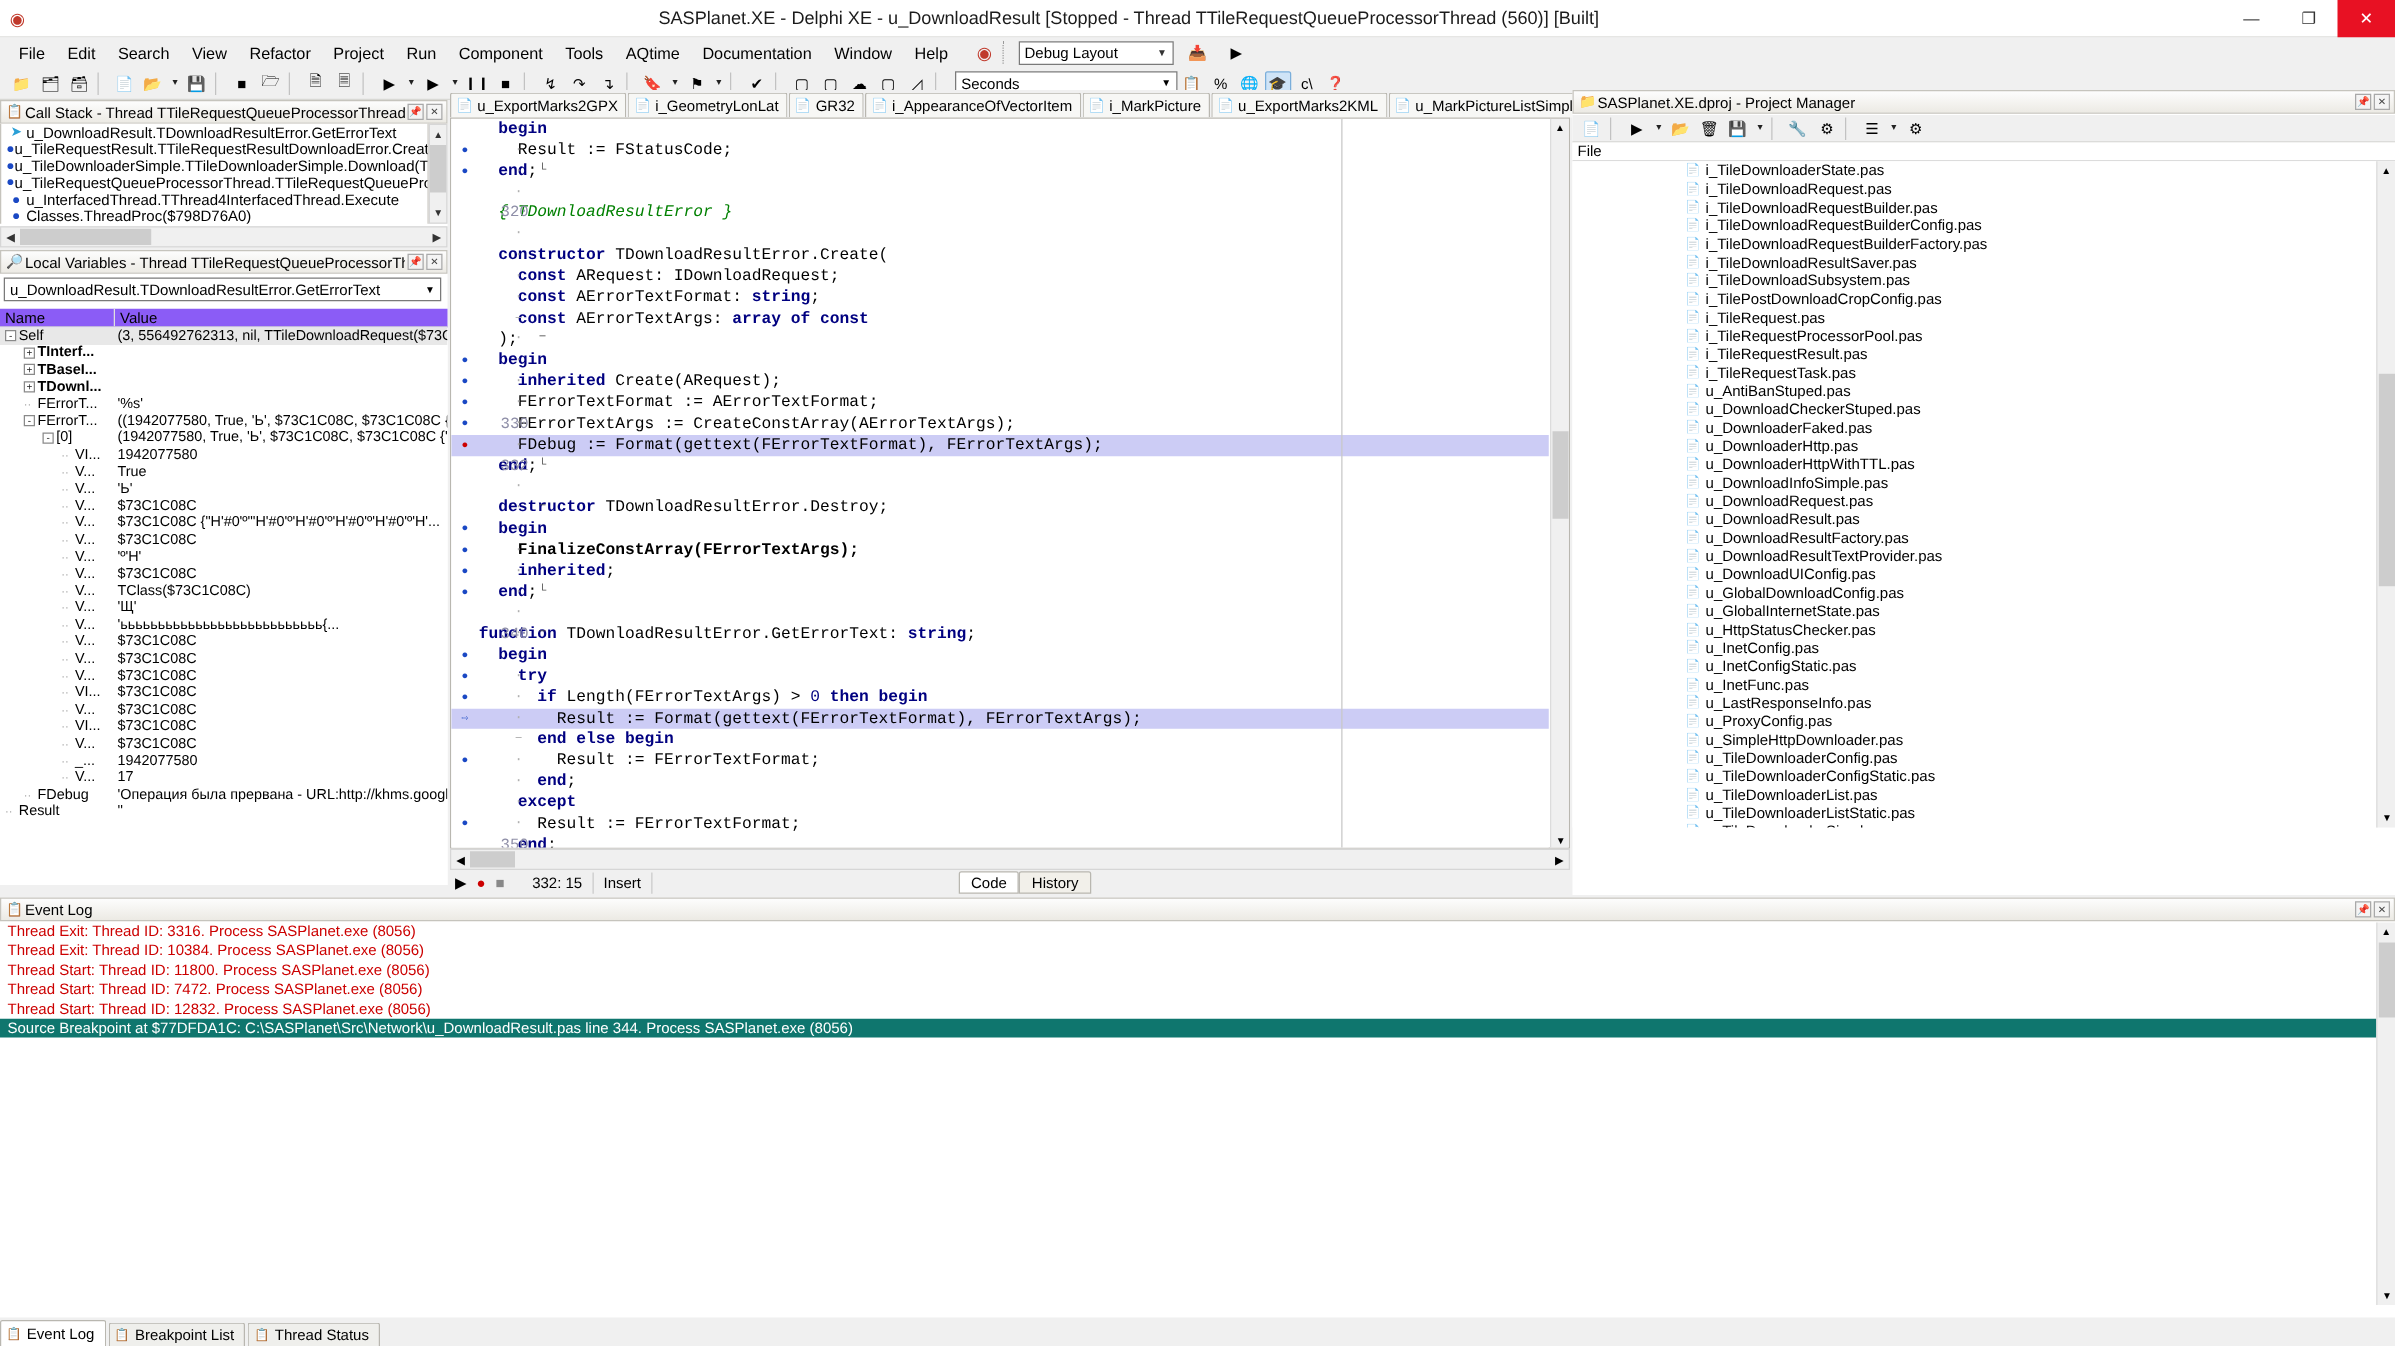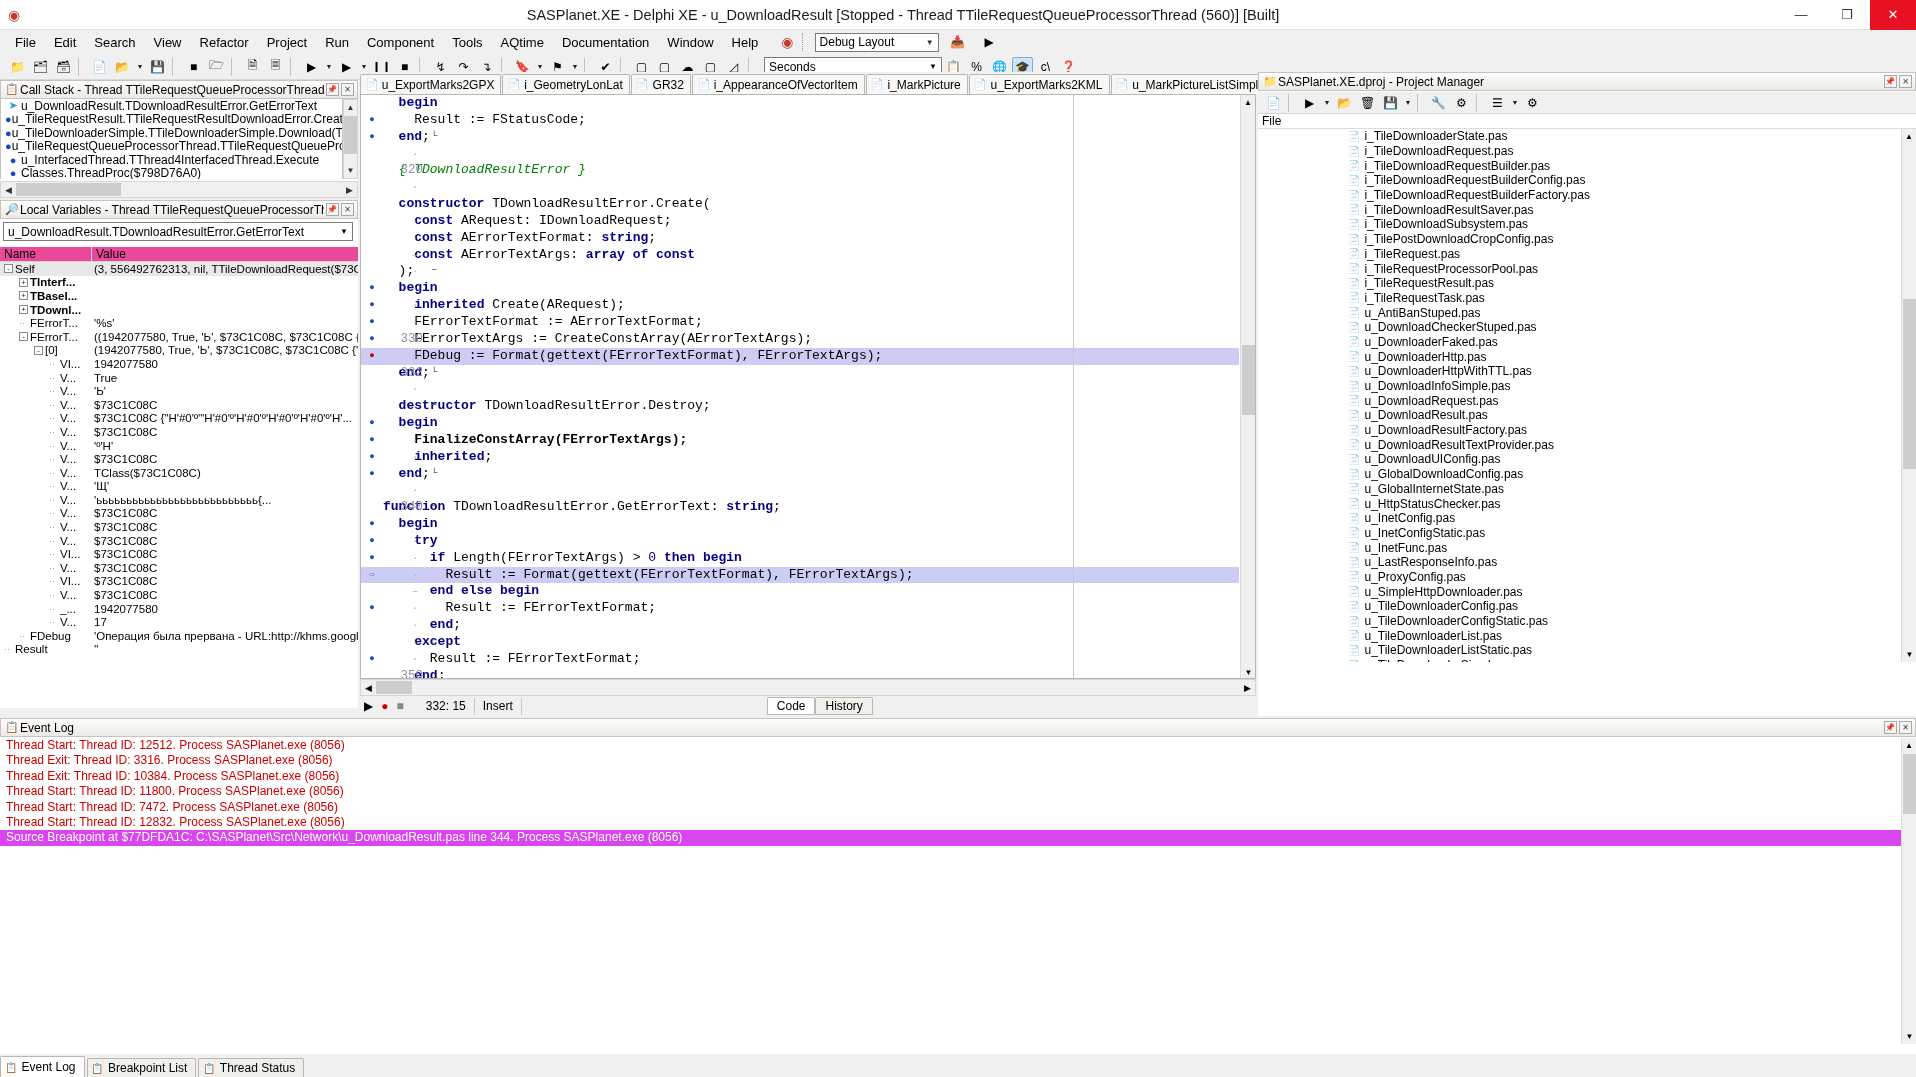--- a/index.html
+++ b/index.html
@@ -111,21 +111,21 @@
   
   #localvars { position: absolute; left: 0; top: 200px; width: 358px; height: 508px; background: #fff; }
   .lv-combo {
     position: absolute; left: 3px; top: 22px; width: 350px; height: 19px;
     border: 1px solid #7a7a7a; background: #fff; font-size: 12px;
     display: flex; align-items: center; padding-left: 4px; position: absolute;
   }
   .lv-combo .arr { position: absolute; right: 4px; font-size: 8px; }
   .lv-head {
     position: absolute; left: 0; top: 47px; width: 358px; height: 15px;
-    background: #ec4899; border-bottom: 1px solid #d4d4d4; display: flex; font-size: 12px;
+    background: #8b5cf6; border-bottom: 1px solid #d4d4d4; display: flex; font-size: 12px;
   }
   .lv-head .c1 { width: 92px; padding-left: 4px; border-right: 1px solid #e0e0e0; }
   .lv-head .c2 { flex: 1; padding-left: 4px; }
   .lv-body { position: absolute; left: 0; top: 62px; width: 358px; height: 446px;
     background: #fff; overflow: hidden; }
   .lv-row { height: 13.6px; display: flex; align-items: center; font-size: 11.5px;
     white-space: nowrap; }
   .lv-row.sel { background: #e8e8e8; }
   .lv-name { width: 92px; display: flex; align-items: center; overflow: hidden; }
   .lv-val { flex: 1; overflow: hidden; white-space: nowrap; padding-left: 2px; }
@@ -206,21 +206,21 @@
   .pm-path { position: absolute; left: 0; bottom: 0; width: 658px; height: 22px;
     background: #f0f0f0; display: flex; align-items: center; font-size: 12px;
     padding-left: 4px; }
 
   
   #eventlog { position: absolute; left: 0; top: 718px; width: 1916px; height: 359px; background: #fff; }
   .el-body { position: absolute; left: 0; top: 20px; width: 1916px; height: 306px;
     background: #fff; overflow: hidden; }
   .el-row { height: 15.4px; font-size: 12px; color: #cc0000; padding-left: 6px;
     white-space: nowrap; line-height: 15.4px; }
-  .el-row.bp { background: #d946ef; color: #ffffff; }
+  .el-row.bp { background: #0f766e; color: #ffffff; }
   .el-tabs { position: absolute; left: 0; bottom: 0; width: 1916px; height: 23px;
     background: #f0f0f0; display: flex; align-items: flex-end; }
   .el-tab { height: 19px; border: 1px solid #b9b7b0; border-bottom: none; background: #efefec;
     display: flex; align-items: center; padding: 0 8px 0 4px; font-size: 12px;
     margin-right: 2px; border-radius: 2px 2px 0 0; }
   .el-tab.on { background: #fff; height: 21px; }
   .el-tab .eic { margin-right: 4px; font-size: 10px; }
   .el-vscroll { position: absolute; right: 0; top: 20px; width: 15px; height: 306px;
     background: #f0f0f0; border-left: 1px solid #dcdcdc; }
 </style>
@@ -874,21 +874,20 @@
   </div>
 
   <div id="eventlog">
     <div class="panel-header">
       <span class="ph-icon">📋</span>
       <span class="ph-title">Event Log</span>
       <span class="ph-btn">📌</span>
       <span class="ph-btn">✕</span>
     </div>
     <div class="el-body" id="el-body">
-        <div class="el-row">Thread Start: Thread ID: 12512. Process SASPlanet.exe (8056)</div>
         <div class="el-row">Thread Exit: Thread ID: 3316. Process SASPlanet.exe (8056)</div>
         <div class="el-row">Thread Exit: Thread ID: 10384. Process SASPlanet.exe (8056)</div>
         <div class="el-row">Thread Start: Thread ID: 11800. Process SASPlanet.exe (8056)</div>
         <div class="el-row">Thread Start: Thread ID: 7472. Process SASPlanet.exe (8056)</div>
         <div class="el-row">Thread Start: Thread ID: 12832. Process SASPlanet.exe (8056)</div>
         <div class="el-row bp">Source Breakpoint at $77DFDA1C: C:\SASPlanet\Src\Network\u_DownloadResult.pas line 344. Process SASPlanet.exe (8056)</div>
       </div>
     <div class="el-vscroll">
       <div style="text-align:center;font-size:8px;line-height:15px;">▲</div>
       <div style="position:absolute;left:1px;top:16px;width:13px;height:60px;background:#cdcdcd;"></div>

